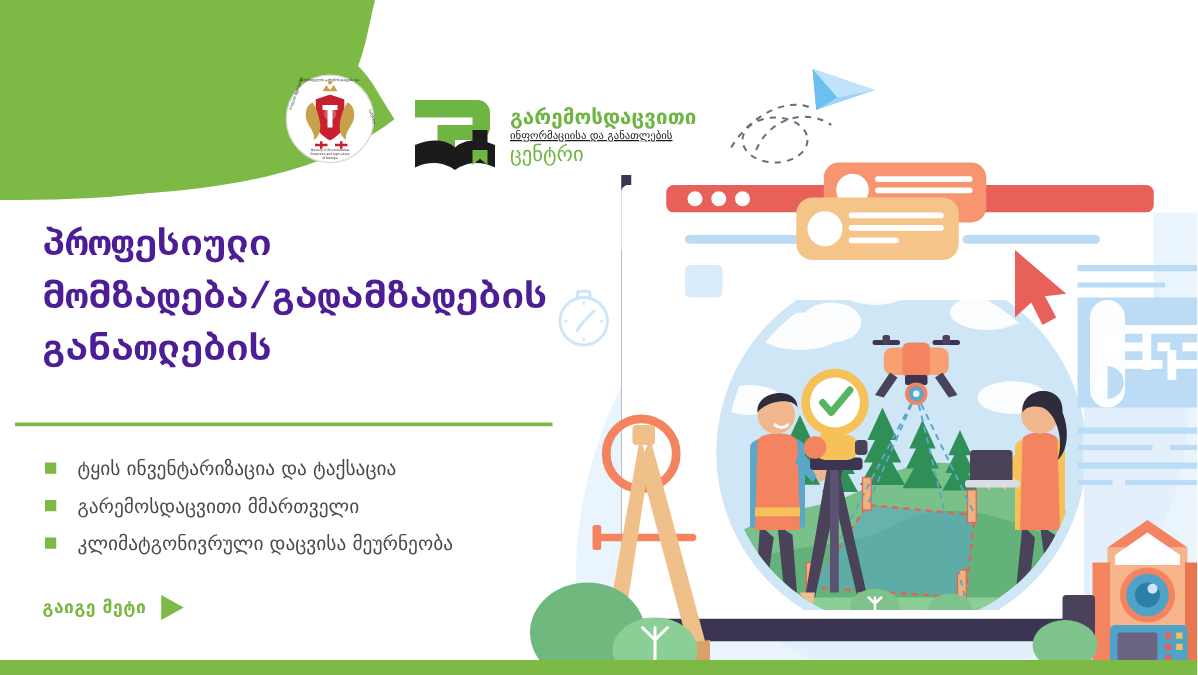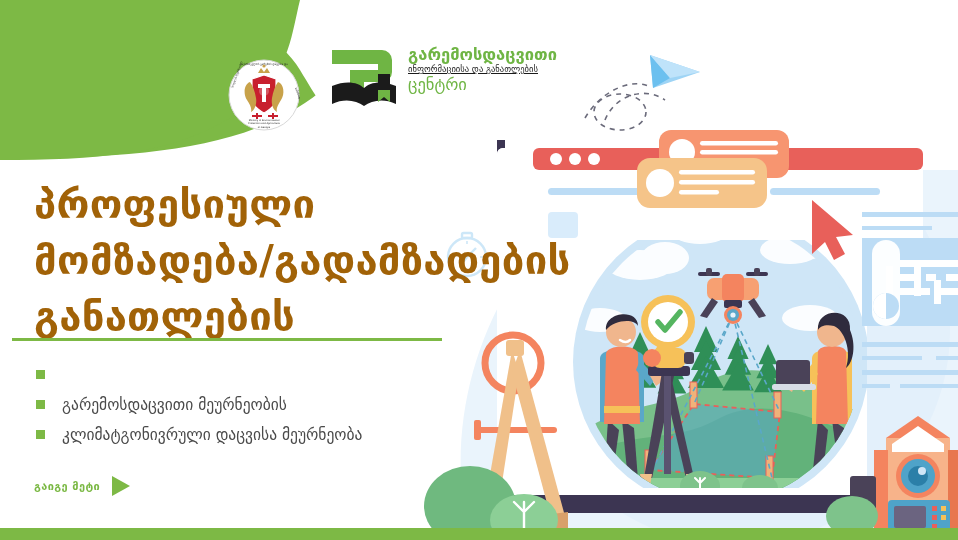--- a/index.html
+++ b/index.html
@@ -6,33 +6,33 @@
   html,body { width:958px; height:540px; overflow:hidden; background:#ffffff; }
   body { font-family:"DejaVu Sans","Liberation Sans",sans-serif; }
 
   #slide { position:relative; width:958px; height:540px; background:#fff; overflow:hidden; }
   .bottom-bar { position:absolute; left:0; bottom:0; width:958px; height:12px; background:#7DB945; }
 
   .bg-art { position:absolute; inset:0; }
 
   
   .left-col { position:absolute; left:34px; top:176px; width:430px; }
-  .title { color:#a16207; font-weight:bold; font-size:40px; line-height:1.40;
-           letter-spacing:0.3px; }
+  .title { color:#4c1d95; font-weight:bold; font-size:30px; line-height:1.40;
+           letter-spacing:0.3px;font-family:Liberation Mono, monospace; }
   .title div { white-space:nowrap; }
 
   .divider { position:absolute; left:12px; top:338px; width:430px; height:3px; background:#7DB945; }
 
   .bullets { position:absolute; left:36px; top:362px; width:440px; }
   .bullet-row { display:flex; align-items:center; height:25px; margin-bottom:5px; }
   .bullet-sq { width:9px; height:9px; background:#7DB945; margin-right:17px; flex:0 0 auto; }
   .bullet-tx { color:#4a4a4a; font-size:15.5px; white-space:nowrap; }
 
   .cta { position:absolute; left:34px; top:476px; display:flex; align-items:center; }
-  .cta-label { color:#7AB843; font-weight:bold; font-size:11px; letter-spacing:.4px; }
+  .cta-label { color:#7AB843; font-weight:bold; font-size:14px; letter-spacing:.4px; }
   .cta-tri { width:0;height:0;border-left:18px solid #7DB945;
              border-top:10px solid transparent;border-bottom:10px solid transparent;
              margin-left:12px; }
 
   
   .abs { position:absolute; }
 </style>
 </head>
 <body>
 
@@ -384,21 +384,21 @@
         <path d="M40 57 h4 v-2 h2 v2 h4 v2 h-4 v2 h-2 v-2 h-4 Z"></path>
       </g>
       <g fill="#1b1b1b" font-size="2.4" font-family="'DejaVu Sans',sans-serif" text-anchor="middle">
         <text x="36" y="63">Ministry of Environmental</text>
         <text x="36" y="66.3">Protection and Agriculture</text>
         <text x="36" y="69.6">of Georgia</text>
       </g>
     </svg>
   </div>
 
-  <div class="abs" style="left:326px; top:46px; display:flex; ">
+  <div class="abs" style="left:326px; top:76px; display:flex; align-items:center;">
     <svg width="72" height="66" viewBox="0 0 72 66">
       <path d="M6 4 h50 a10 10 0 0 1 10 10 v12 a10 10 0 0 1 -10 10 h-18 v10 h-14 v-22 h28 v-6 h-46 Z" fill="#6fb544"></path>
       <path d="M6 40 c14 -6 26 -4 32 2 l0 18 c-8 -6 -20 -8 -32 -2 Z" fill="#1b1b1b"></path>
       <path d="M70 40 c-14 -6 -26 -4 -32 2 l0 18 c8 -6 20 -8 32 -2 Z" fill="#1b1b1b"></path>
       <rect x="52" y="28" width="12" height="12" fill="#1b1b1b"></rect>
       <path d="M52 44 h12 v12 l-6 -5 l-6 5 Z" fill="#6fb544"></path>
     </svg>
     <div style="margin-left:10px;">
       <div style="color:#6fb544; font-weight:bold; font-size:16.5px; line-height:1.05;">გარემოსდაცვითი</div>
       <div style="color:#1b1b1b; font-size:8.6px; line-height:1.5;text-decoration:underline;">ინფორმაციისა და განათლების</div>
@@ -412,24 +412,25 @@
       <div>მომზადება/გადამზადების</div>
       <div>განათლების</div>
     </div>
   </div>
 
   <div class="divider"></div>
 
   <div class="bullets">
     <div class="bullet-row">
       <span class="bullet-sq"></span>
+      <span class="bullet-tx">ტყის ინვენტარიზაცია და ტაქსაცია</span>
     </div>
     <div class="bullet-row">
       <span class="bullet-sq"></span>
-      <span class="bullet-tx">გარემოსდაცვითი მეურნეობის</span>
+      <span class="bullet-tx">გარემოსდაცვითი მმართველი</span>
     </div>
     <div class="bullet-row">
       <span class="bullet-sq"></span>
       <span class="bullet-tx">კლიმატგონივრული დაცვისა მეურნეობა</span>
     </div>
   </div>
 
   <div class="cta">
     <span class="cta-label">გაიგე მეტი</span>
     <span class="cta-tri"></span>

